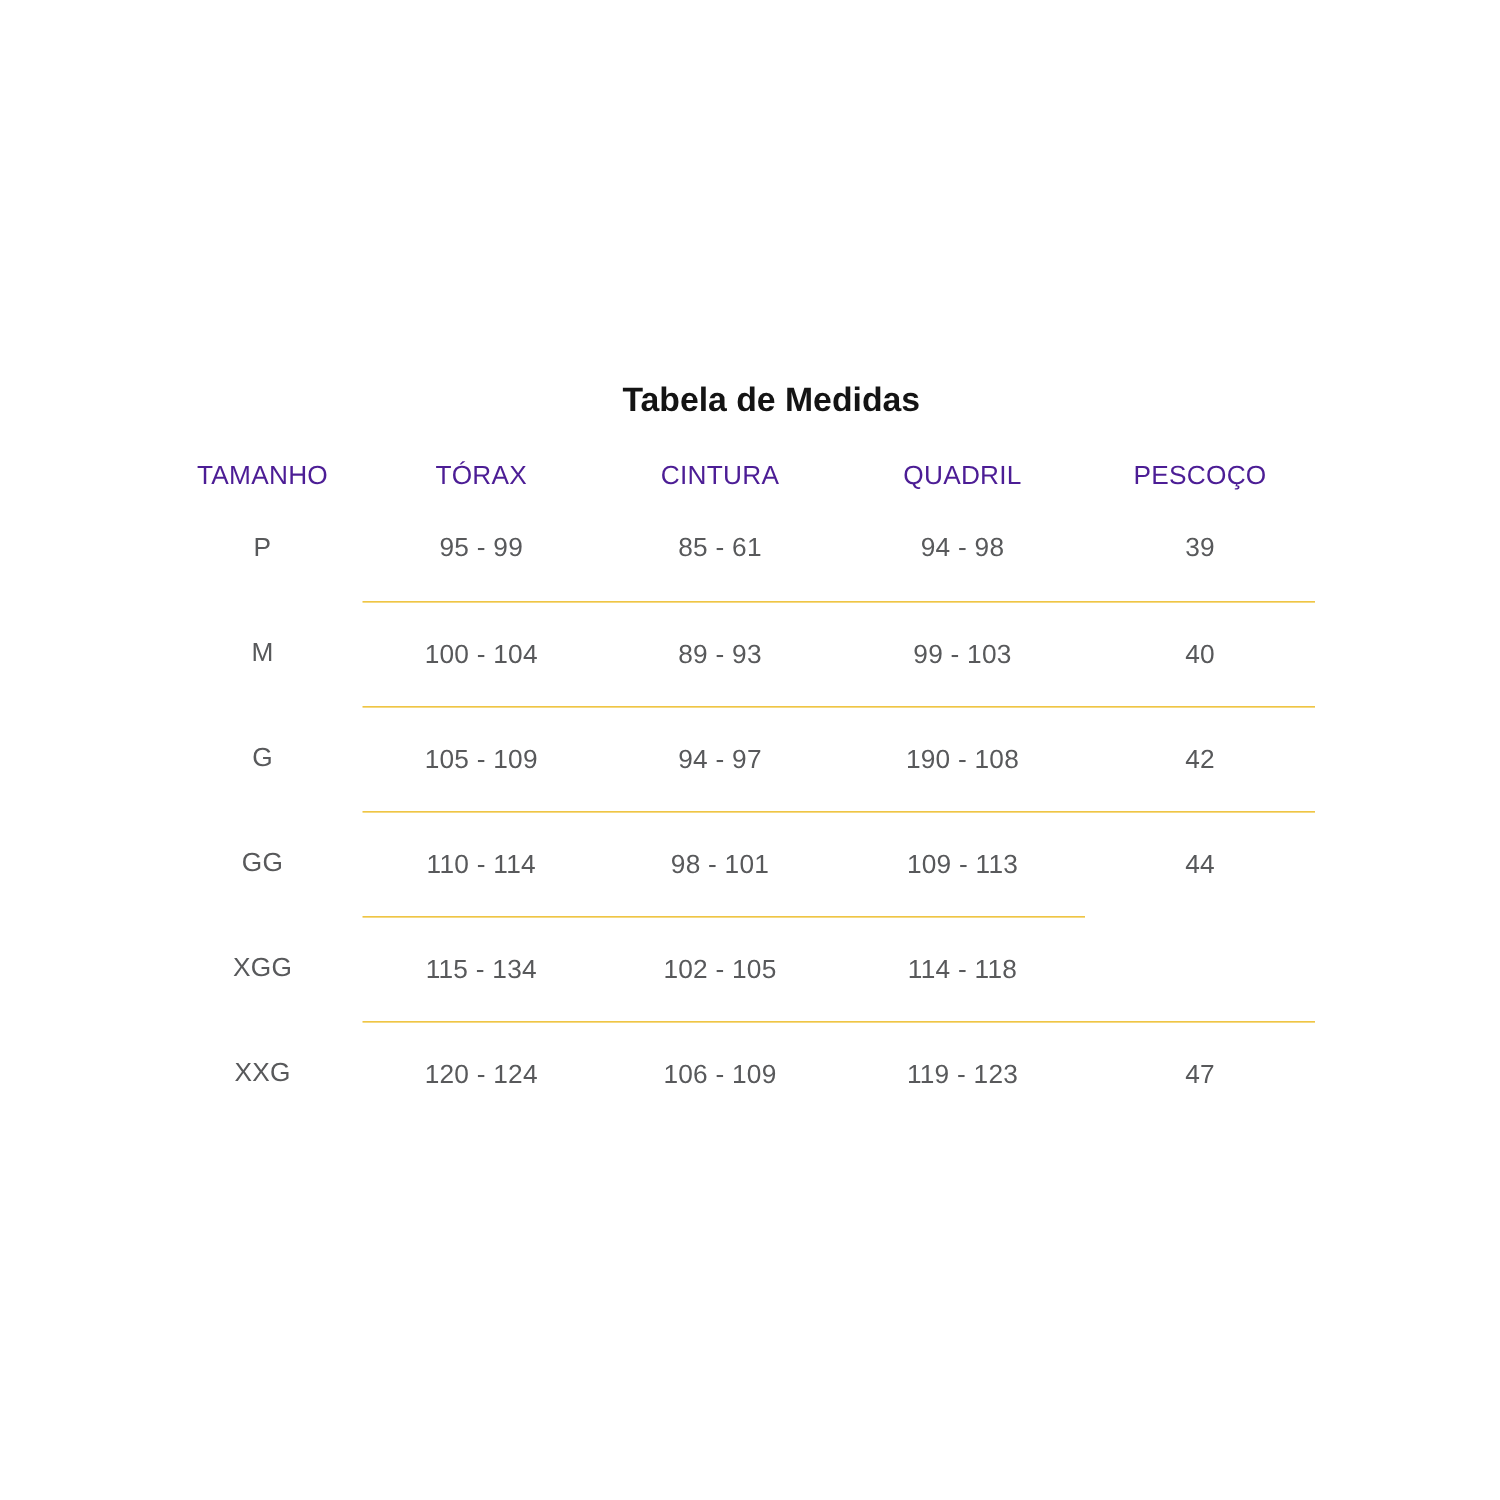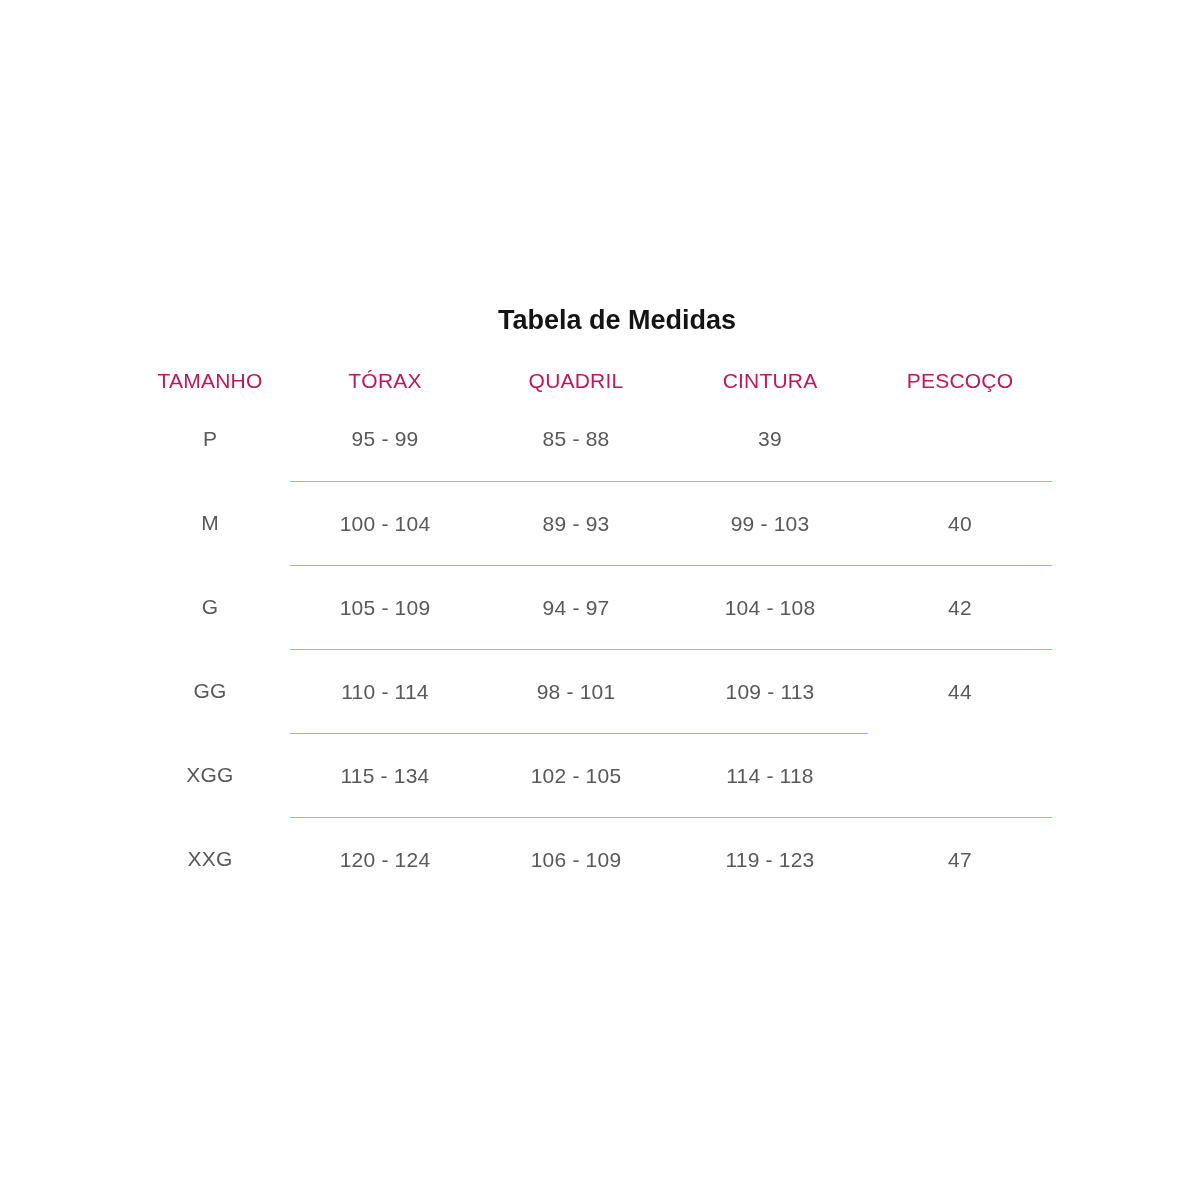--- a/index.html
+++ b/index.html
@@ -47,58 +47,59 @@
   .cell {
     display: flex;
     align-items: center;
     justify-content: center;
     font-size: 21px;
     color: #58595b;
     letter-spacing: 0.2px;
     white-space: nowrap;
   }
   .trow.header .cell {
-    color: #be185d;
+    color: #4c1d95;
   }
   
   .trow.data.divided .cell:not(:first-child) {
     border-top: 1px solid #eab308;
   }
 </style>
 </head>
 <body>
 
 <div class="sheet">
   <h1 class="chart-title">Tabela de Medidas</h1>
   <div class="size-table">
       <div class="trow header">
         <div class="cell">TAMANHO</div>
         <div class="cell">TÓRAX</div>
+        <div class="cell">CINTURA</div>
         <div class="cell">QUADRIL</div>
-        <div class="cell">CINTURA</div>
         <div class="cell">PESCOÇO</div>
       </div>
       <div class="trow data">
         <div class="cell">P</div>
         <div class="cell">95 - 99</div>
-        <div class="cell">85 - 88</div>
+        <div class="cell">85 - 61</div>
+        <div class="cell">94 - 98</div>
         <div class="cell">39</div>
       </div>
       <div class="trow data divided">
         <div class="cell">M</div>
         <div class="cell">100 - 104</div>
         <div class="cell">89 - 93</div>
         <div class="cell">99 - 103</div>
         <div class="cell">40</div>
       </div>
       <div class="trow data divided">
         <div class="cell">G</div>
         <div class="cell">105 - 109</div>
         <div class="cell">94 - 97</div>
-        <div class="cell">104 - 108</div>
+        <div class="cell">190 - 108</div>
         <div class="cell">42</div>
       </div>
       <div class="trow data divided">
         <div class="cell">GG</div>
         <div class="cell">110 - 114</div>
         <div class="cell">98 - 101</div>
         <div class="cell">109 - 113</div>
         <div class="cell">44</div>
       </div>
       <div class="trow data divided">

